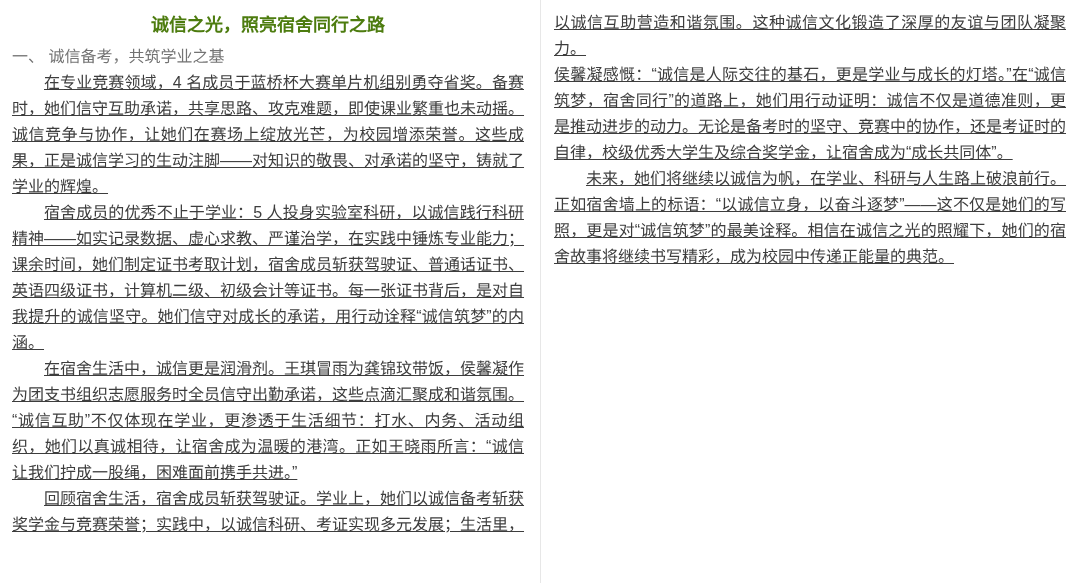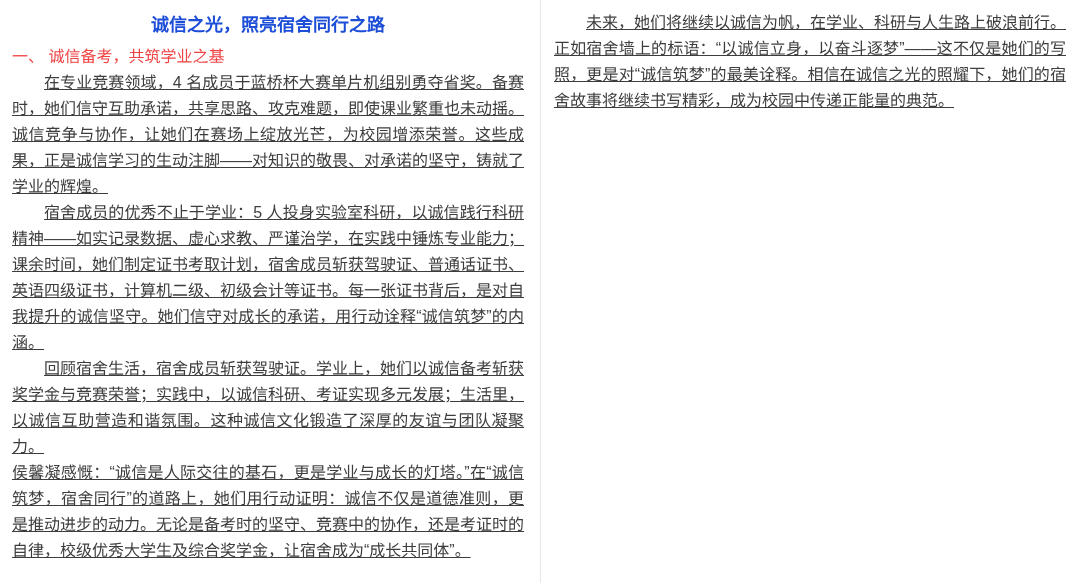--- a/index.html
+++ b/index.html
@@ -24,37 +24,37 @@
     column-gap: 30px;
     column-fill: auto;
     font-size: 16px;
     line-height: 26px;
     color: #3d3d3d;
     text-align: justify;
   }
   .doc-title {
     font-size: 18px;
     font-weight: bold;
-    color: #1d4ed8;
+    color: #4d7c0f;
     text-align: center;
     margin: 0 0 4px 0;
     line-height: 30px;
   }
   .para {
     margin: 0;
     text-indent: 2em;
     text-decoration: underline;
   }
   .para.no-indent {
     text-indent: 0;
   }
   .section-heading {
     margin: 0;
     text-indent: 0;
-    color: #ef4444;
+    color: #737373;
     font-weight: normal;
     font-size: 16px;
     line-height: 26px;
     text-align: left;
   }
   .column-divider {
     position: absolute;
     left: 540px;
     top: 0;
     width: 1px;
@@ -73,20 +73,21 @@
 
 
     <p class="section-heading">一、 诚信备考，共筑学业之基</p>
 
 
     <p class="para">在专业竞赛领域，4 名成员于蓝桥杯大赛单片机组别勇夺省奖。备赛时，她们信守互助承诺，共享思路、攻克难题，即使课业繁重也未动摇。诚信竞争与协作，让她们在赛场上绽放光芒，为校园增添荣誉。这些成果，正是诚信学习的生动注脚——对知识的敬畏、对承诺的坚守，铸就了学业的辉煌。</p>
 
 
     <p class="para">宿舍成员的优秀不止于学业：5 人投身实验室科研，以诚信践行科研精神——如实记录数据、虚心求教、严谨治学，在实践中锤炼专业能力；课余时间，她们制定证书考取计划，宿舍成员斩获驾驶证、普通话证书、英语四级证书，计算机二级、初级会计等证书。每一张证书背后，是对自我提升的诚信坚守。她们信守对成长的承诺，用行动诠释“诚信筑梦”的内涵。</p>
 
+    <p class="para">在宿舍生活中，诚信更是润滑剂。王琪冒雨为龚锦玟带饭，侯馨凝作为团支书组织志愿服务时全员信守出勤承诺，这些点滴汇聚成和谐氛围。“诚信互助”不仅体现在学业，更渗透于生活细节：打水、内务、活动组织，她们以真诚相待，让宿舍成为温暖的港湾。正如王晓雨所言：“诚信让我们拧成一股绳，困难面前携手共进。”</p>
 
 
     <p class="para">回顾宿舍生活，宿舍成员斩获驾驶证。学业上，她们以诚信备考斩获奖学金与竞赛荣誉；实践中，以诚信科研、考证实现多元发展；生活里，以诚信互助营造和谐氛围。这种诚信文化锻造了深厚的友谊与团队凝聚力。</p>
 
     <p class="para no-indent">侯馨凝感慨：“诚信是人际交往的基石，更是学业与成长的灯塔。”在“诚信筑梦，宿舍同行”的道路上，她们用行动证明：诚信不仅是道德准则，更是推动进步的动力。无论是备考时的坚守、竞赛中的协作，还是考证时的自律，校级优秀大学生及综合奖学金，让宿舍成为“成长共同体”。</p>
 
     <p class="para">未来，她们将继续以诚信为帆，在学业、科研与人生路上破浪前行。正如宿舍墙上的标语：“以诚信立身，以奋斗逐梦”——这不仅是她们的写照，更是对“诚信筑梦”的最美诠释。相信在诚信之光的照耀下，她们的宿舍故事将继续书写精彩，成为校园中传递正能量的典范。</p>
 
   </div>
 

